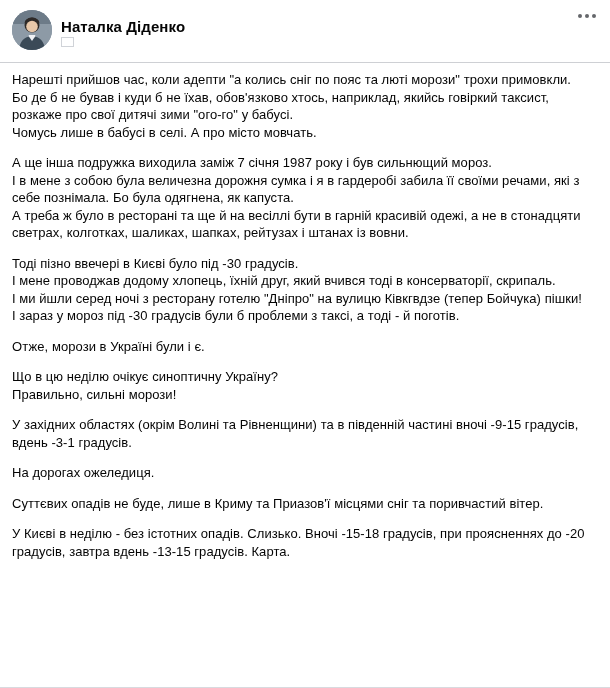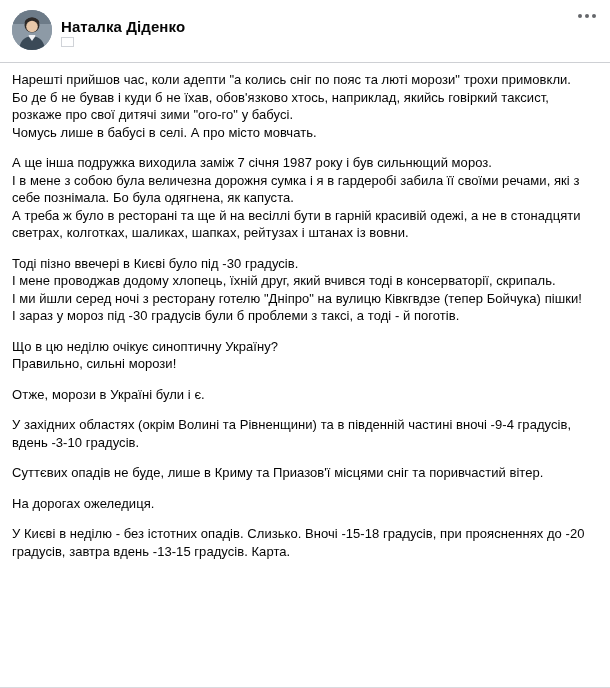--- a/index.html
+++ b/index.html
@@ -149,23 +149,23 @@
     <p class="para">Нарешті прийшов час, коли адепти "а колись сніг по пояс та люті морози" трохи примовкли.
 Бо де б не бував і куди б не їхав, обов'язково хтось, наприклад, якийсь говіркий таксист, розкаже про свої дитячі зими "ого-го" у бабусі.
 Чомусь лише в бабусі в селі. А про місто мовчать.</p>
     <p class="para">А ще інша подружка виходила заміж 7 січня 1987 року і був сильнющий мороз.
 І в мене з собою була величезна дорожня сумка і я в гардеробі забила її своїми речами, які з себе познімала. Бо була одягнена, як капуста.
 А треба ж було в ресторані та ще й на весіллі бути в гарній красивій одежі, а не в стонадцяти светрах, колготках, шаликах, шапках, рейтузах і штанах із вовни.</p>
     <p class="para">Тоді пізно ввечері в Києві було під -30 градусів.
 І мене проводжав додому хлопець, їхній друг, який вчився тоді в консерваторії, скрипаль.
 І ми йшли серед ночі з ресторану готелю "Дніпро" на вулицю Ківкгвдзе (тепер Бойчука) пішки!
 І зараз у мороз під -30 градусів були б проблеми з таксі, а тоді - й поготів.</p>
+    <p class="para">Отже, морози в Україні були і є.</p>
     <p class="para">Що в цю неділю очікує синоптичну Україну?
 Правильно, сильні морози!</p>
-    <p class="para">Отже, морози в Україні були і є.</p>
-    <p class="para">У західних областях (окрім Волині та Рівненщини) та в південній частині вночі -9-4 градусів, вдень -3-10 градусів.</p>
+    <p class="para">У західних областях (окрім Волині та Рівненщини) та в південній частині вночі -9-15 градусів, вдень -3-1 градусів.</p>
+    <p class="para">На дорогах ожеледиця.</p>
     <p class="para">Суттєвих опадів не буде, лише в Криму та Приазов'ї місцями сніг та поривчастий вітер.</p>
-    <p class="para">На дорогах ожеледиця.</p>
     <p class="para">У Києві в неділю - без істотних опадів. Слизько. Вночі -15-18 градусів, при проясненнях до -20 градусів, завтра вдень -13-15 градусів. Карта.</p>
 
   </div>
 
 </div>
 
 </body></html>

